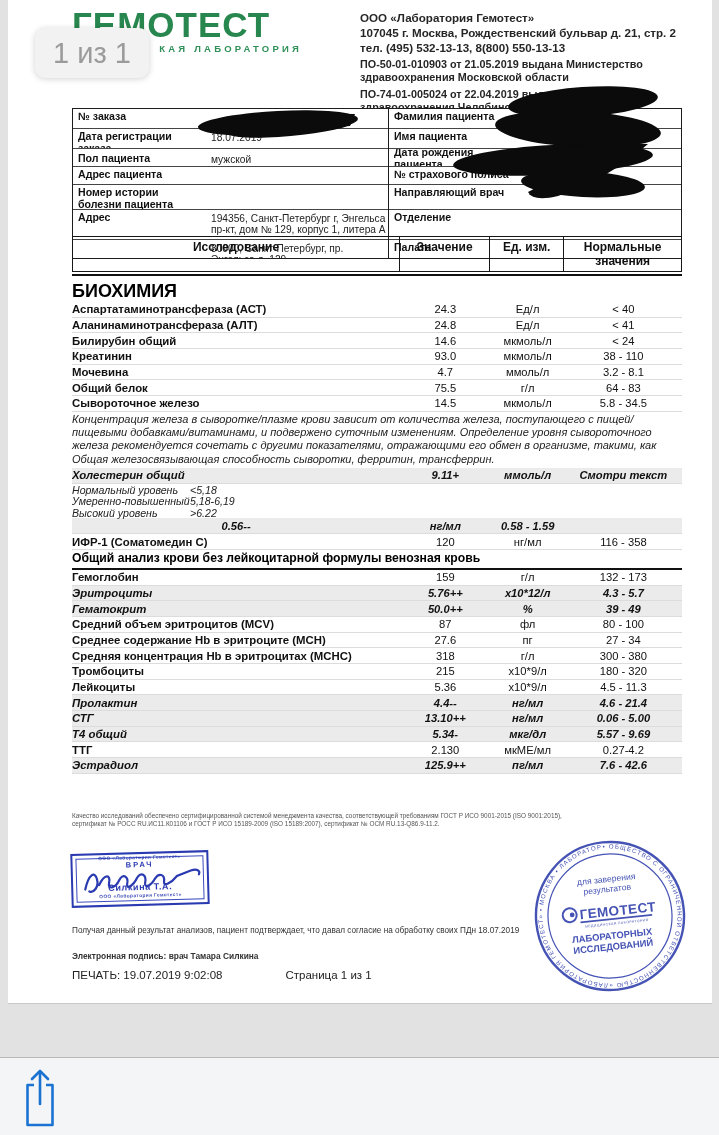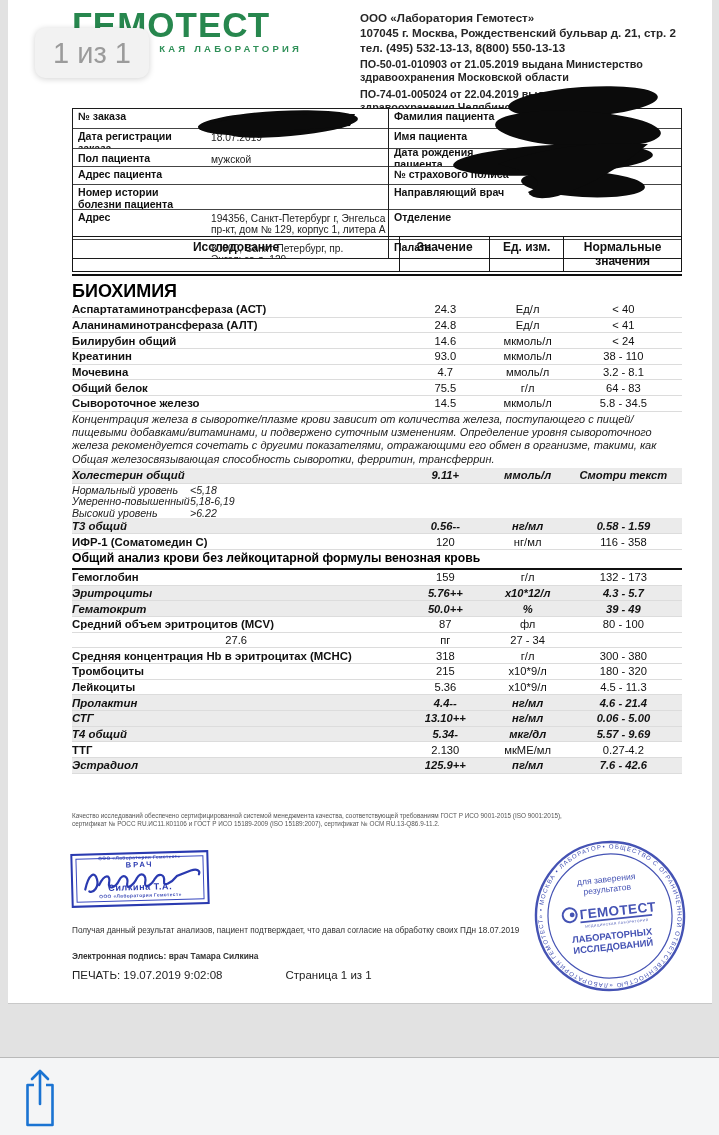--- a/index.html
+++ b/index.html
@@ -234,21 +234,20 @@
         </div>
         <div class="r-sub">
           <div>Умеренно-повышенный</div>
           <div>5,18-6,19</div>
         </div>
         <div class="r-sub">
           <div>Высокий уровень</div>
           <div>&gt;6.22</div>
         </div>
         <div class="r-row flag">
-          <div class="c-name">Т3 общий</div>
           <div class="c-val">0.56--</div>
           <div class="c-unit">нг/мл</div>
           <div class="c-norm">0.58 - 1.59</div>
         </div>
         <div class="r-row">
           <div class="c-name">ИФР-1 (Соматомедин С)</div>
           <div class="c-val">120</div>
           <div class="c-unit">нг/мл</div>
           <div class="c-norm">116 - 358</div>
         </div>
@@ -271,20 +270,21 @@
           <div class="c-unit">%</div>
           <div class="c-norm">39 - 49</div>
         </div>
         <div class="r-row">
           <div class="c-name">Средний объем эритроцитов (MCV)</div>
           <div class="c-val">87</div>
           <div class="c-unit">фл</div>
           <div class="c-norm">80 - 100</div>
         </div>
         <div class="r-row">
+          <div class="c-name">Среднее содержание Hb в эритроците (MCH)</div>
           <div class="c-val">27.6</div>
           <div class="c-unit">пг</div>
           <div class="c-norm">27 - 34</div>
         </div>
         <div class="r-row">
           <div class="c-name">Средняя концентрация Hb в эритроцитах (MCHC)</div>
           <div class="c-val">318</div>
           <div class="c-unit">г/л</div>
           <div class="c-norm">300 - 380</div>
         </div>

